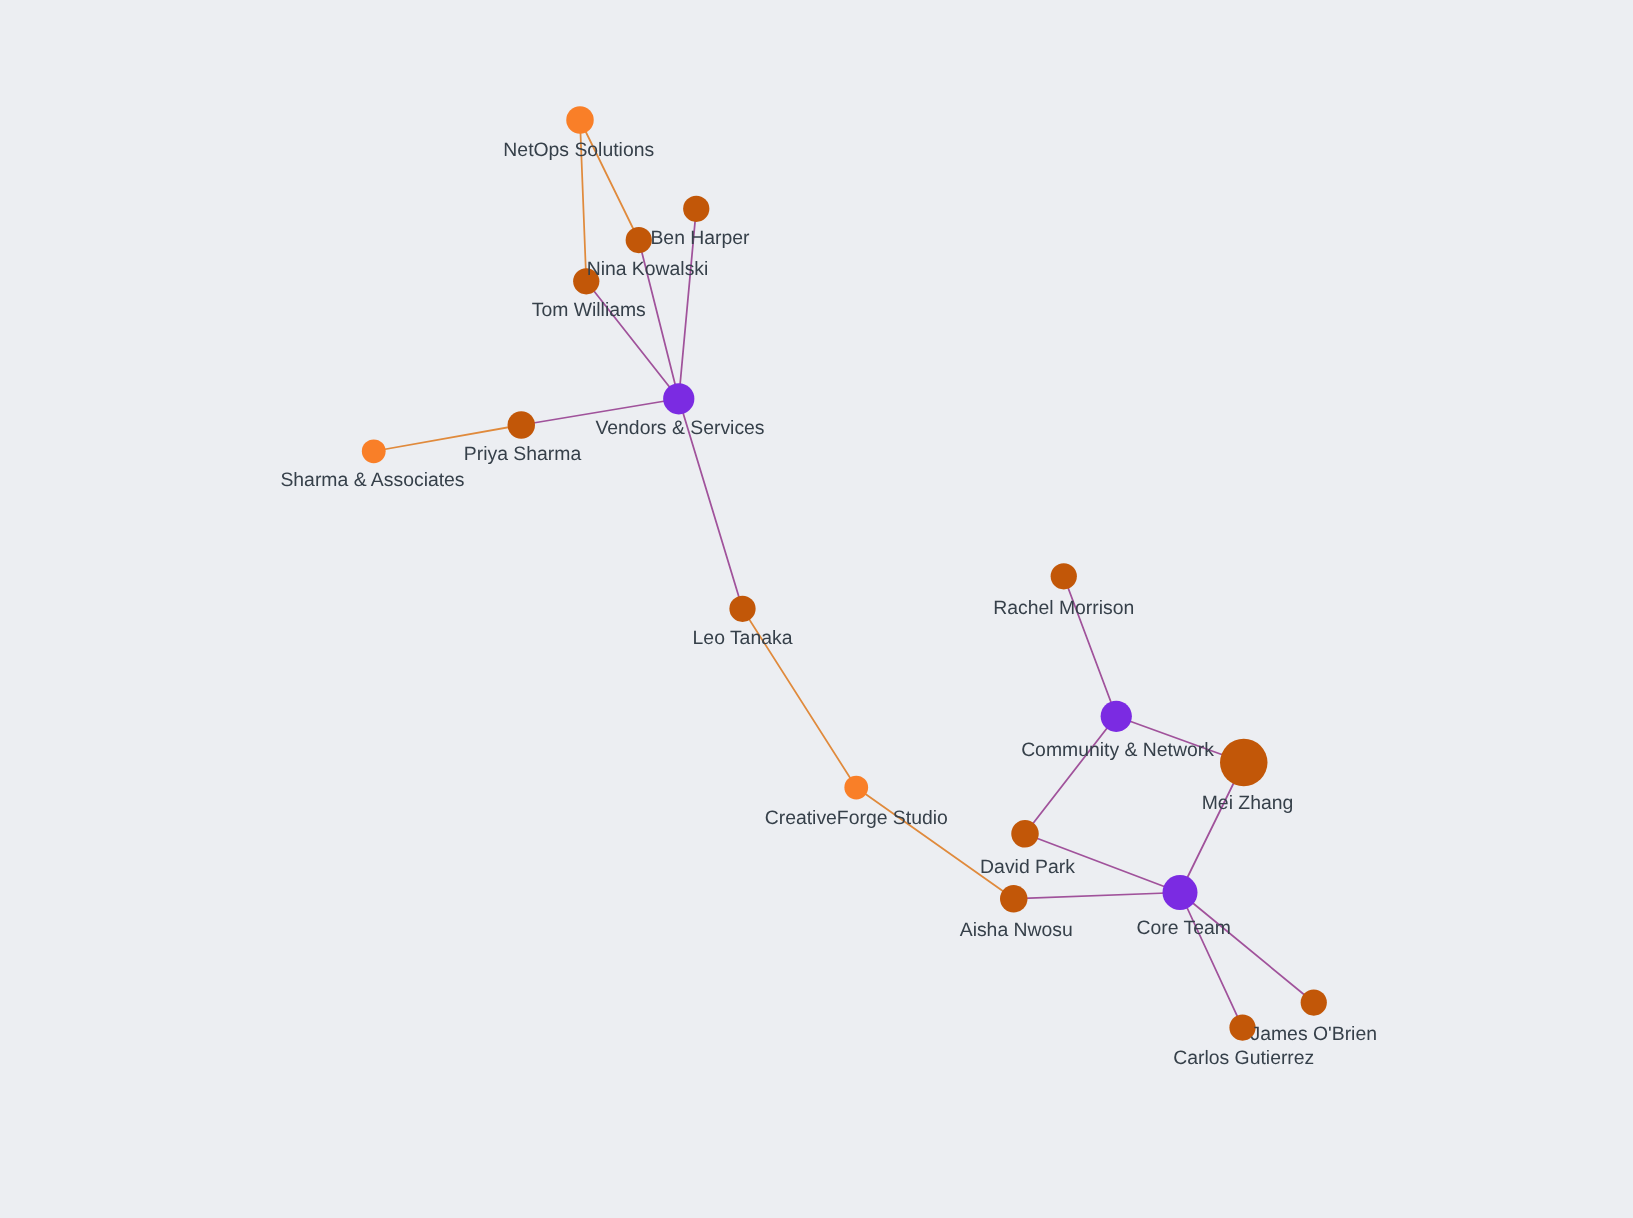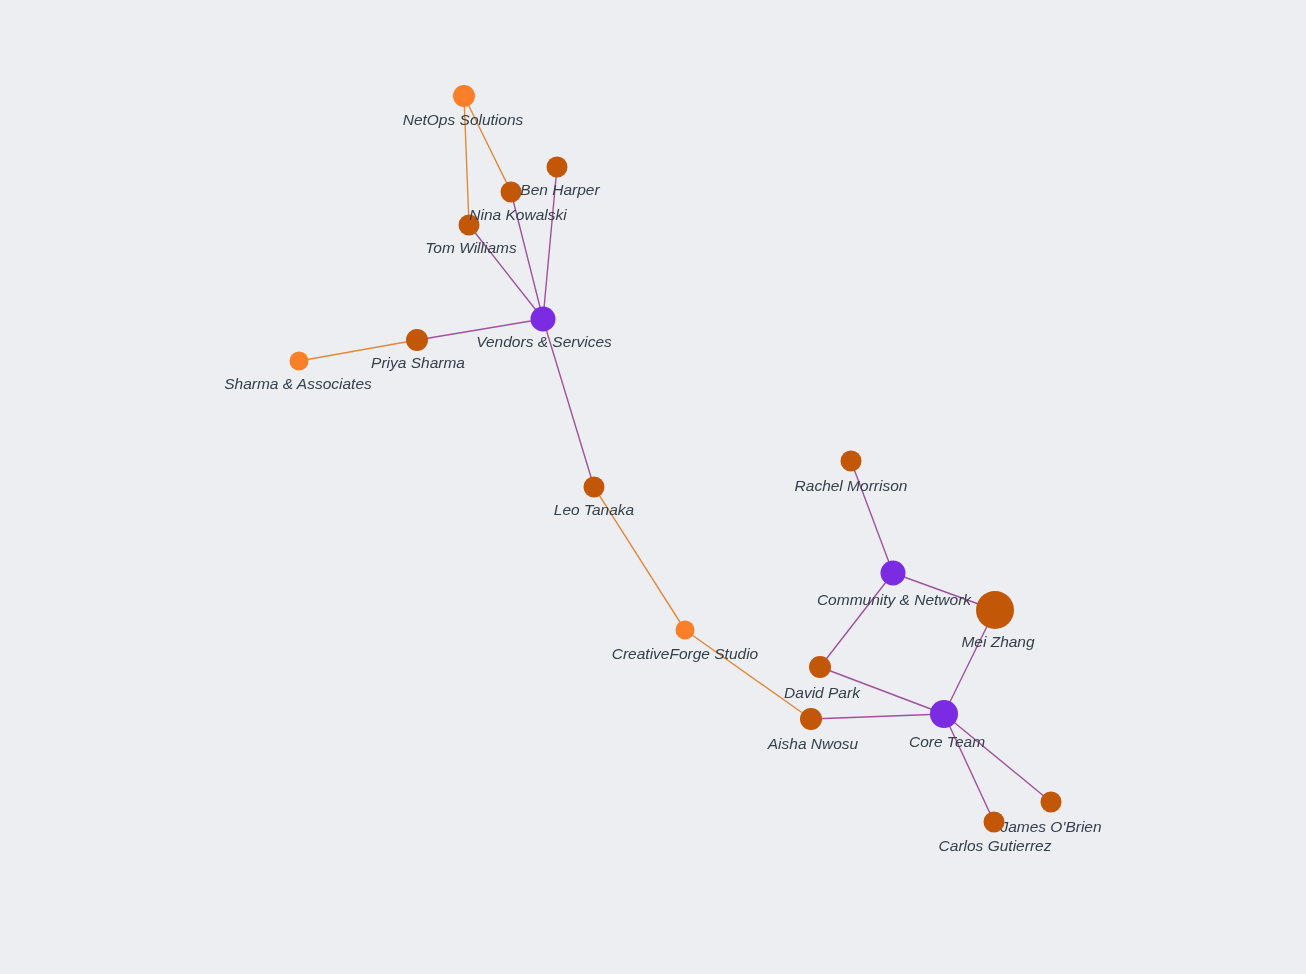--- a/index.html
+++ b/index.html
@@ -11,21 +11,20 @@
     width: 1306px;
     height: 974px;
     background: #ECEEF2;
     font-family: "Liberation Sans", sans-serif;
     overflow: hidden;
   }
   #graph-root {
     position: relative;
     width: 1034px;
     height: 974px;
-    font-style: italic;
   }
   #graph-svg {
     position: absolute;
     top: 0;
     left: 0;
     width: 1306px;
     height: 974px;
     display: block;
   }
   .node-label {

